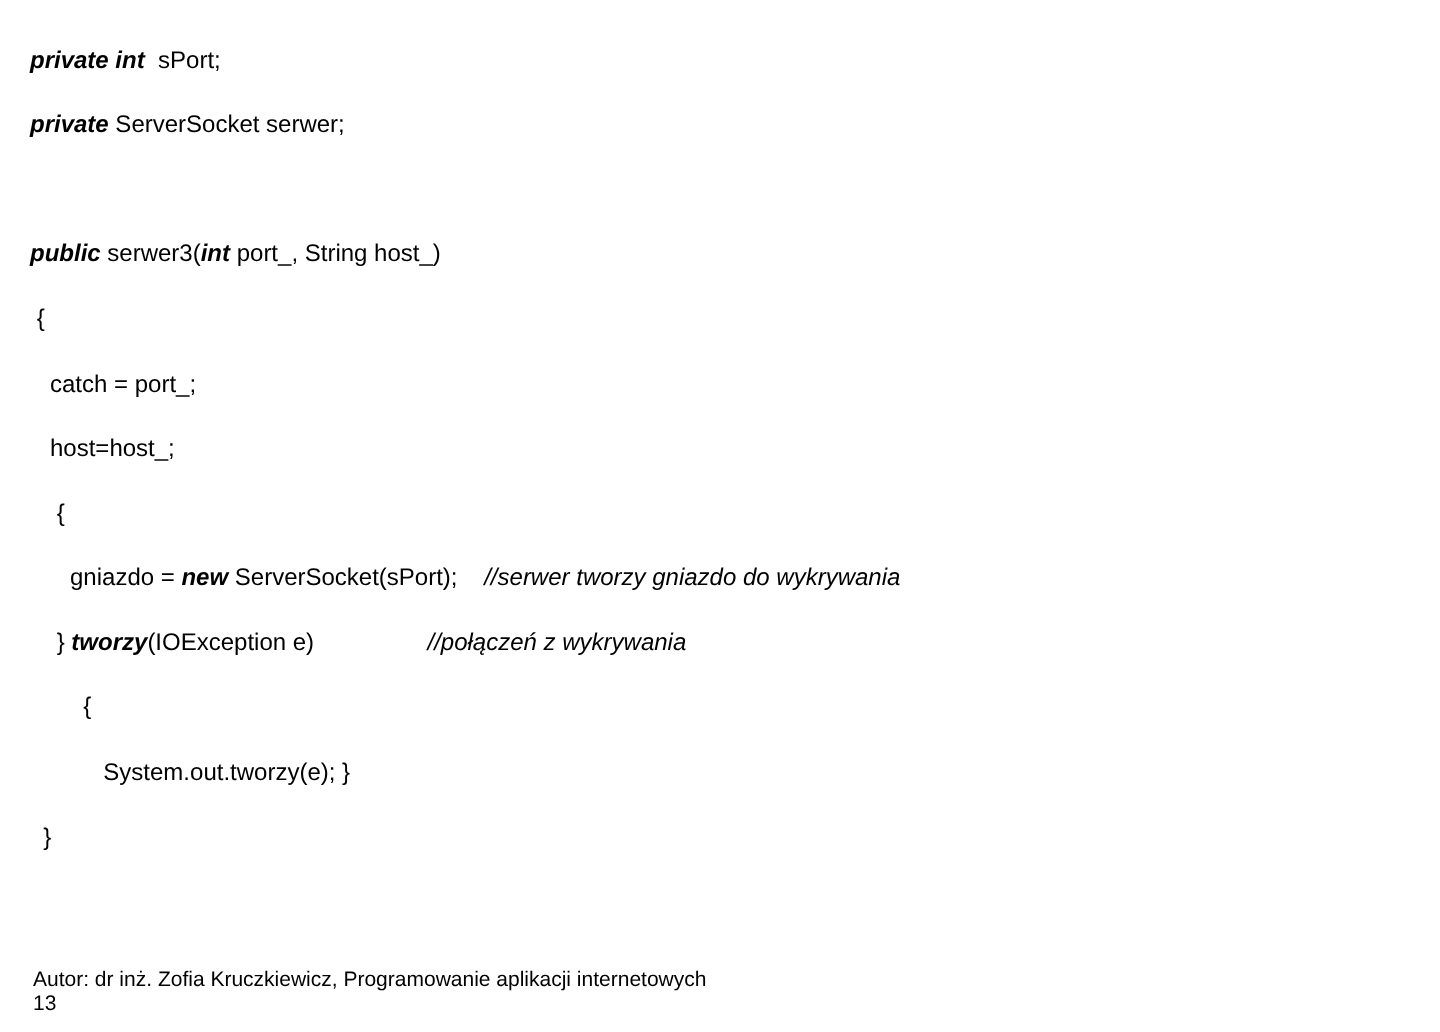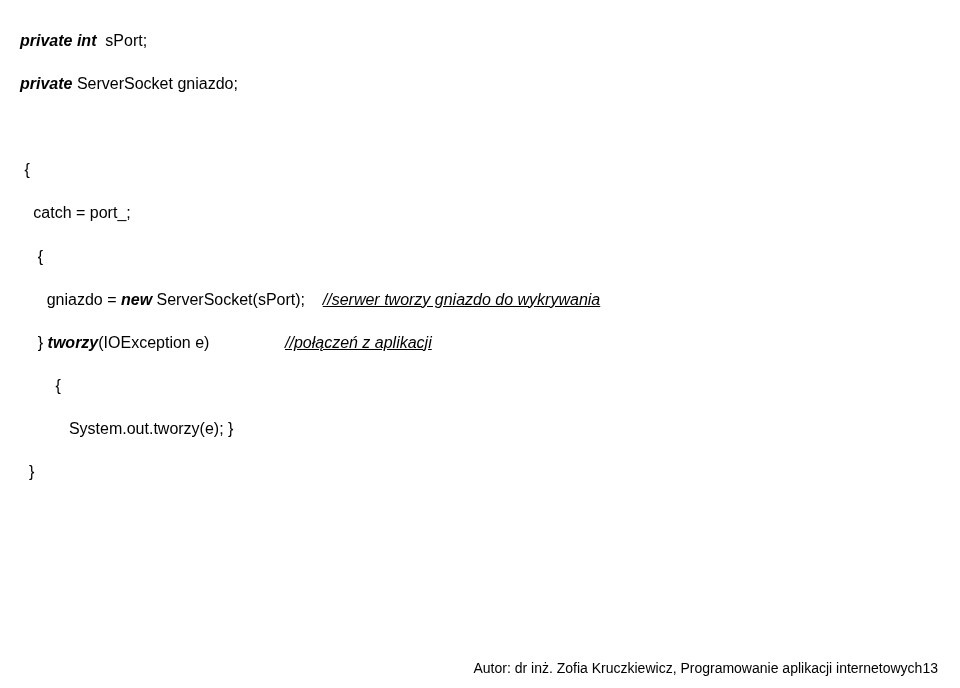--- a/index.html
+++ b/index.html
@@ -15,45 +15,48 @@
   }
   .page {
     padding: 8px 20px 8px 20px;
     box-sizing: border-box;
   }
   .code-block {
     white-space: pre;
     line-height: 1.35;
   }
   .kw { font-weight: bold; font-style: italic; }
-  .italic { font-style: italic; text-decoration: underline; }
+  .italic { font-style: italic; }
   .footer {
     position: absolute;
     bottom: 12px;
     left: 22px;
     right: 22px;
     font-size: 14px;
     display: flex;
-    justify-content: flex-end;
+    justify-content: space-between;
+    flex-direction: column;
   }
   .line { display: block; }
 </style>
 </head>
 <body>
 
 <div class="page">
   <div class="code-block">
 <span class="line"><span class="kw">private int</span><span>  sPort;</span></span>
-<span class="line"><span class="kw">private</span><span> ServerSocket gniazdo;</span></span>
+<span class="line"><span class="kw">private</span><span> ServerSocket serwer;</span></span>
 <span class="line"> </span>
+<span class="line"><span class="kw">public</span><span> serwer3(</span><span class="kw">int</span><span> port_, String host_)</span></span>
 <span class="line"> {</span>
 <span class="line">   catch = port_;</span>
+<span class="line">   host=host_;</span>
 <span class="line">    {</span>
 <span class="line"><span>      gniazdo = </span><span class="kw">new</span><span> ServerSocket(sPort);</span><span>    </span><span class="italic">//serwer tworzy gniazdo do wykrywania</span></span>
-<span class="line"><span>    } </span><span class="kw">tworzy</span><span>(IOException e)</span><span>                 </span><span class="italic">//połączeń z aplikacji</span></span>
+<span class="line"><span>    } </span><span class="kw">tworzy</span><span>(IOException e)</span><span>                 </span><span class="italic">//połączeń z wykrywania</span></span>
 <span class="line">        {</span>
 <span class="line">           System.out.tworzy(e); }</span>
 <span class="line">  }</span>
 <span class="line"> </span>
 
 
 
 
 
 

